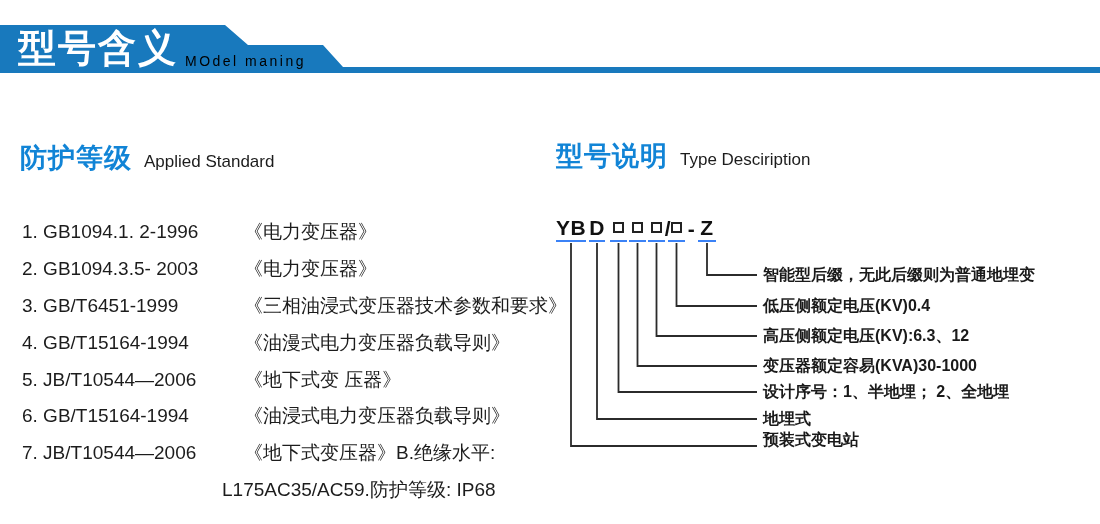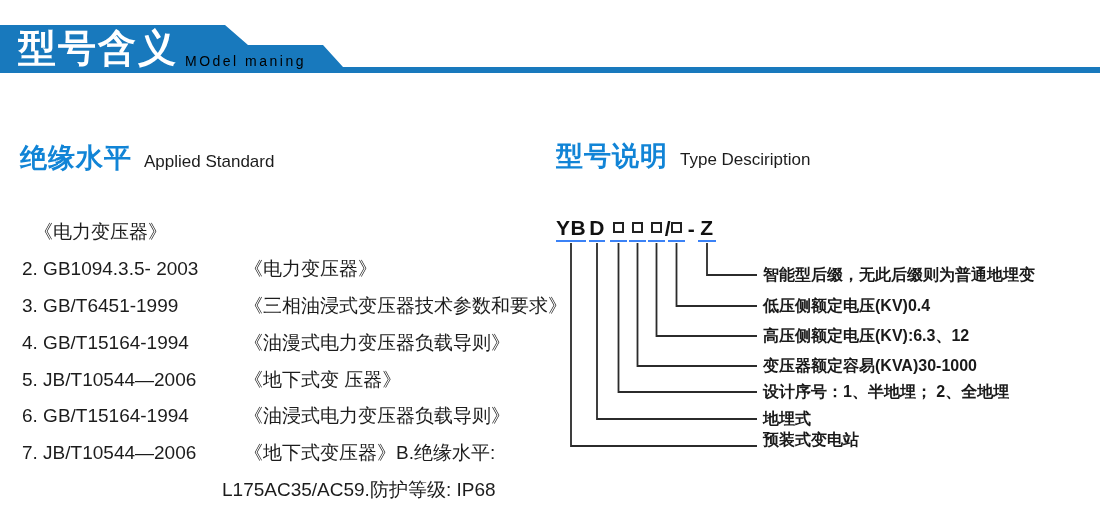--- a/index.html
+++ b/index.html
@@ -69,31 +69,32 @@
 </style>
 </head>
 <body>
 
 <div class="banner">
   <div class="banner-title-cn">型号含义</div>
   <div class="banner-title-en">MOdel maning</div>
 </div>
 
 <div class="heading heading-standards">
-  <span class="heading-cn">绝缘水平</span>
+  <span class="heading-cn">防护等级</span>
   <span class="heading-en">Applied Standard</span>
 </div>
 
 <div class="heading heading-type">
   <span class="heading-cn">型号说明</span>
   <span class="heading-en">Type Desciription</span>
 </div>
 
 <div class="standards-list">
   <div class="std-row">
+    <span class="std-code">1. GB1094.1. 2-1996</span>
     <span class="std-title">《电力变压器》</span>
   </div>
   <div class="std-row">
     <span class="std-code">2. GB1094.3.5- 2003</span>
     <span class="std-title">《电力变压器》</span>
   </div>
   <div class="std-row">
     <span class="std-code">3. GB/T6451-1999</span>
     <span class="std-title">《三相油浸式变压器技术参数和要求》</span>
   </div>

